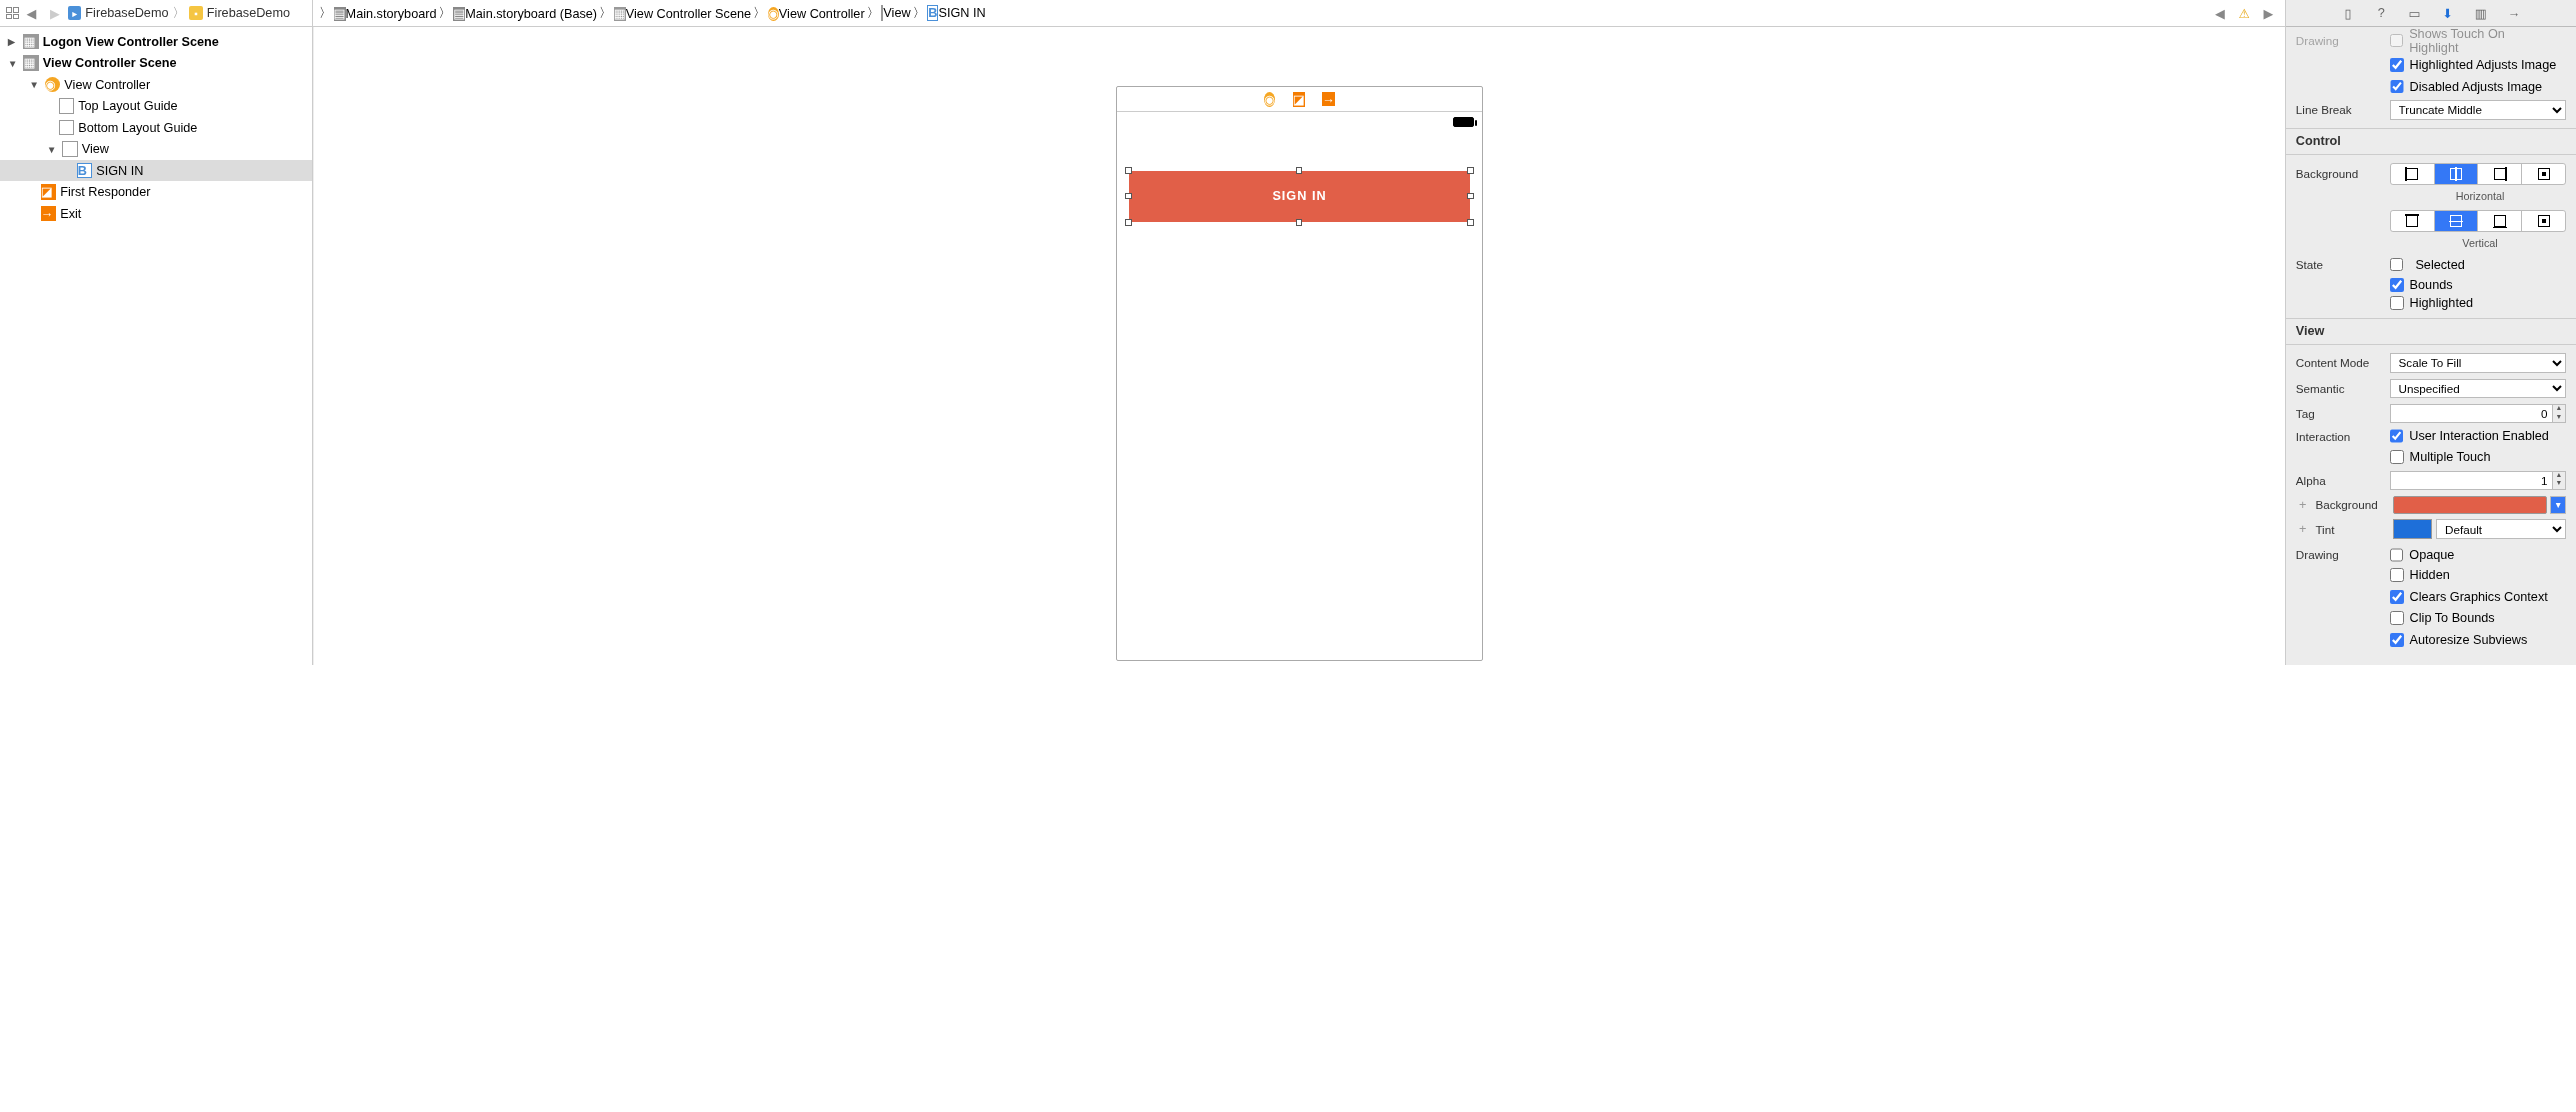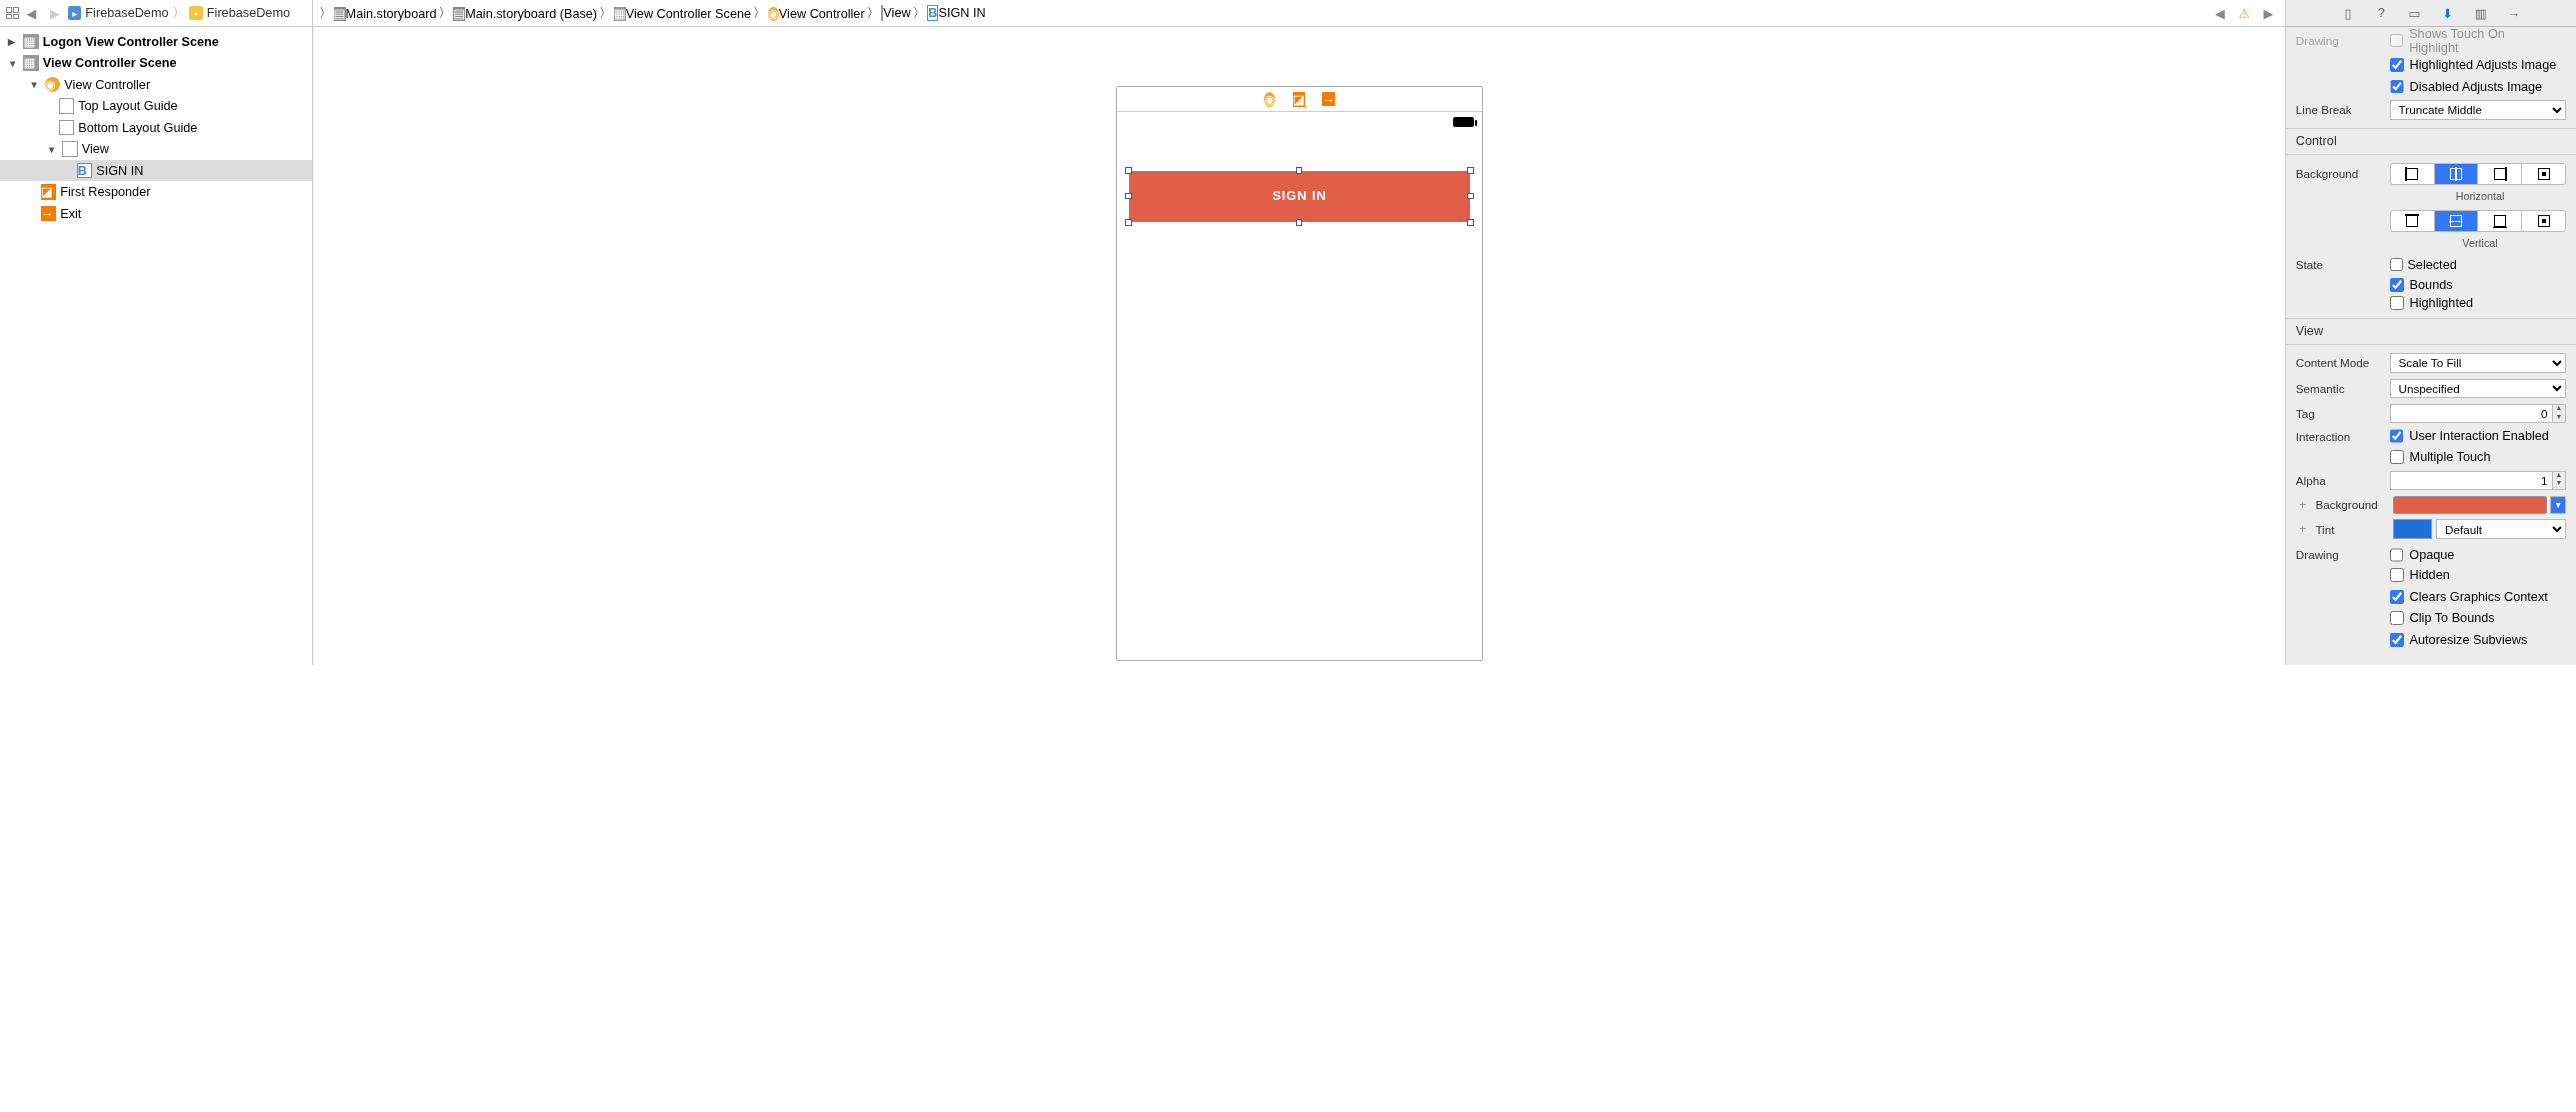--- a/index.html
+++ b/index.html
@@ -44,21 +44,21 @@
 .h-tl { top: -3.9px; left: -3.9px; } .h-tc { top: -3.9px; left: calc(50% - 3.9px); } .h-tr { top: -3.9px; right: -3.9px; }
 .h-ml { top: calc(50% - 3.9px); left: -3.9px; } .h-mr { top: calc(50% - 3.9px); right: -3.9px; }
 .h-bl { bottom: -3.9px; left: -3.9px; } .h-bc { bottom: -3.9px; left: calc(50% - 3.9px); } .h-br { bottom: -3.9px; right: -3.9px; }
 
 .right-panel { width: 291px; border-left: 1px solid #ccc; background: #ececec; display: flex; flex-direction: column; }
 .right-tabs { height: 27px; border-bottom: 1px solid #bbb; display: flex; align-items: center; justify-content: center; gap: 15.6px; }
 .right-tabs .tab-ico { width: 17.6px; height: 17.6px; display: flex; align-items: center; justify-content: center; color: #666; }
 .right-tabs .tab-ico.active { color: #1e6fd9; }
 
 .inspector { flex: 1; overflow: auto; padding: 0; }
-.inspector .section-title { font-weight: 400; color: #333; padding: 5.9px 9.8px; border-bottom: 1px solid #ccc; border-top: 1px solid #ccc; }
+.inspector .section-title { font-weight: 700; color: #333; padding: 5.9px 9.8px; border-bottom: 1px solid #ccc; border-top: 1px solid #ccc; }
 .inspector .field-row { display: flex; align-items: center; padding: 2.9px 9.8px; gap: 5.9px; }
 .inspector .field-label { width: 88px; text-align: left; color: #333; font-size: 11.7px; }
 .inspector .field-control { flex: 1; }
 .inspector select, .inspector input[type=text] { width: 100%; height: 19.6px; border: 1px solid #bbb; background: #fff; font-size: 11.7px; padding: 0 3.9px; }
 .inspector .checkbox-row { display: flex; align-items: center; gap: 5.9px; padding-left: 104px; padding-right: 9.8px; height: 21.5px; }
 .inspector input[type=checkbox] { width: 13.7px; height: 13.7px; accent-color: #3478f6; }
 .seg-control { display: flex; border: 1px solid #bbb; border-radius: 2.9px; overflow: hidden; background: #fff; }
 .seg-control .seg-cell { flex: 1; height: 19.6px; display: flex; align-items: center; justify-content: center; border-right: 1px solid #bbb; }
 .seg-control .seg-cell:last-child { border-right: none; }
 .seg-control .seg-cell.active { background: #3478f6; color: #fff; }
@@ -273,21 +273,21 @@
           </div>
         <div class="seg-cell">
             <span class="align-icon fill"></span>
           </div>
       </div>
     </div>
     <div class="seg-caption" style="padding-left:98px">Vertical</div>
 
     <div class="field-row">
       <span class="field-label">State</span>
-      <div class="field-control" style="display:flex;align-items:flex-start;gap:4px">
+      <div class="field-control" style="display:flex;align-items:flex-start;gap:12px">
         <input type="checkbox" style="">
         <span>Selected</span>
       </div>
     </div>
     <div class="checkbox-row">
       <input type="checkbox" checked="" style="">
       <span>Bounds</span>
     </div>
     <div class="checkbox-row" style="padding-bottom:7.8px">
       <input type="checkbox" style="">

